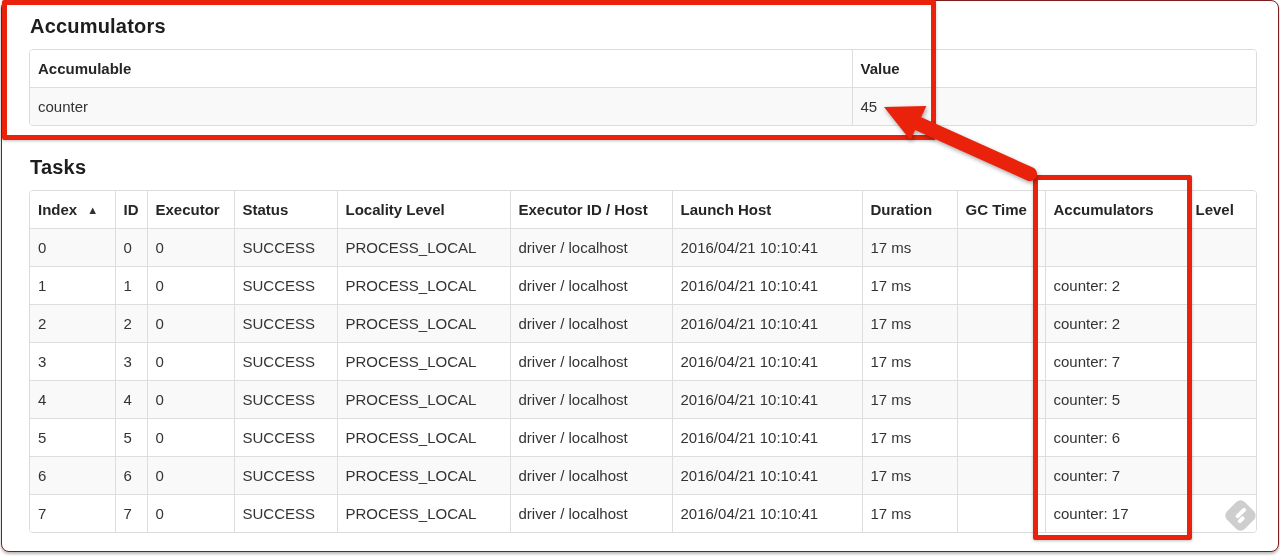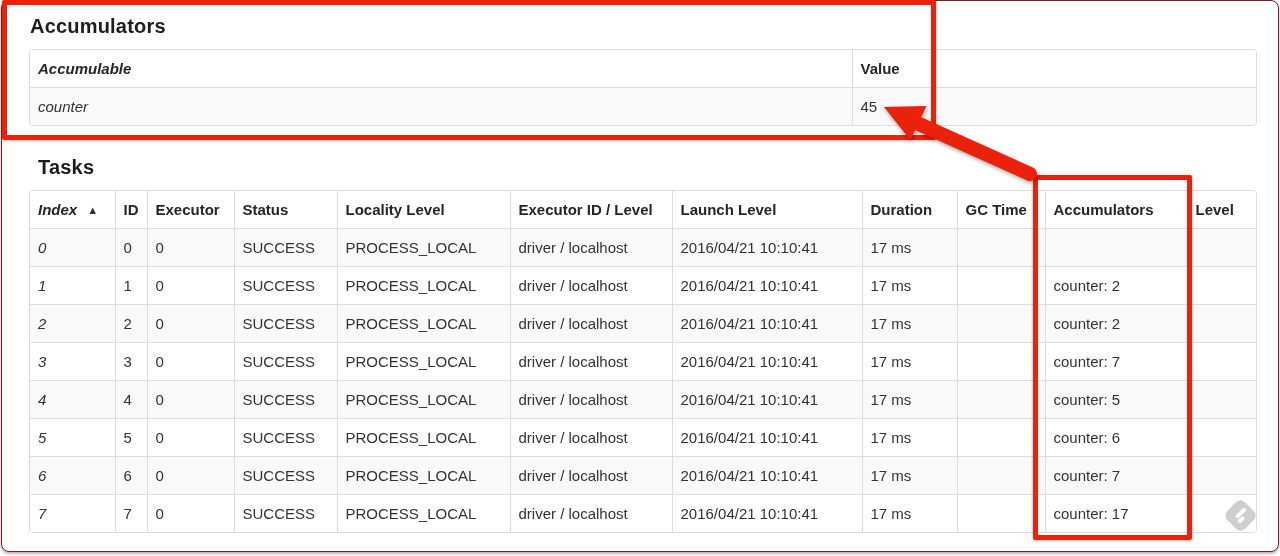--- a/index.html
+++ b/index.html
@@ -18,21 +18,21 @@
     border-radius:8px;
     box-shadow:0 2px 3px rgba(0,0,0,0.28);
   }
   .section-heading {
     position:absolute;
     font-size:20px; font-weight:bold; color:#1d1d1d;
     line-height:20px;
     letter-spacing:0.2px;
   }
   #acc-heading { left:28px; top:15px; }
-  #tasks-heading { left:36px; top:156px; }
+  #tasks-heading { left:28px; top:156px; }
 
   .tbl-wrap {
     position:absolute;
     border:1px solid #dcdcdc;
     border-radius:4px;
     overflow:hidden;
     background:#fff;
   }
   #acc-table-wrap { left:27px; top:48px; width:1226px; }
   #tasks-table-wrap { left:27px; top:189px; width:1226px; }
@@ -46,21 +46,21 @@
   }
   th, td {
     padding:0 8px;
     height:37px;
     vertical-align:middle;
     text-align:left;
     border-left:1px solid #ddd;
     white-space:nowrap;
     overflow:hidden;
   }
-  th:first-child, td:first-child { border-left:none;font-style:italic; }
+  th:first-child, td:first-child { border-left:none; }
   tbody td { border-top:1px solid #ddd; }
   th { font-weight:bold; background:#fff; color:#262626; }
   tbody tr:nth-child(odd) td { background:#f9f9f9; }
   tbody tr:nth-child(even) td { background:#ffffff; }
 
   .sort-icon {
     font-size:11px;
     margin-left:10px;
     color:#333;
     position:relative; top:-1px;
@@ -142,22 +142,22 @@
         <col style="width:142px">
           <col style="width:69px">
       </colgroup>
       <thead>
         <tr>
           <th><span>Index</span><span class="sort-icon">▲</span></th>
           <th>ID</th>
           <th>Executor</th>
           <th>Status</th>
           <th>Locality Level</th>
-          <th>Executor ID / Level</th>
-          <th>Launch Level</th>
+          <th>Executor ID / Host</th>
+          <th>Launch Host</th>
           <th>Duration</th>
           <th>GC Time</th>
           <th>Accumulators</th>
           <th>Level</th>
         </tr>
       </thead>
       <tbody>
         <tr>
           <td>0</td>
           <td>0</td>

